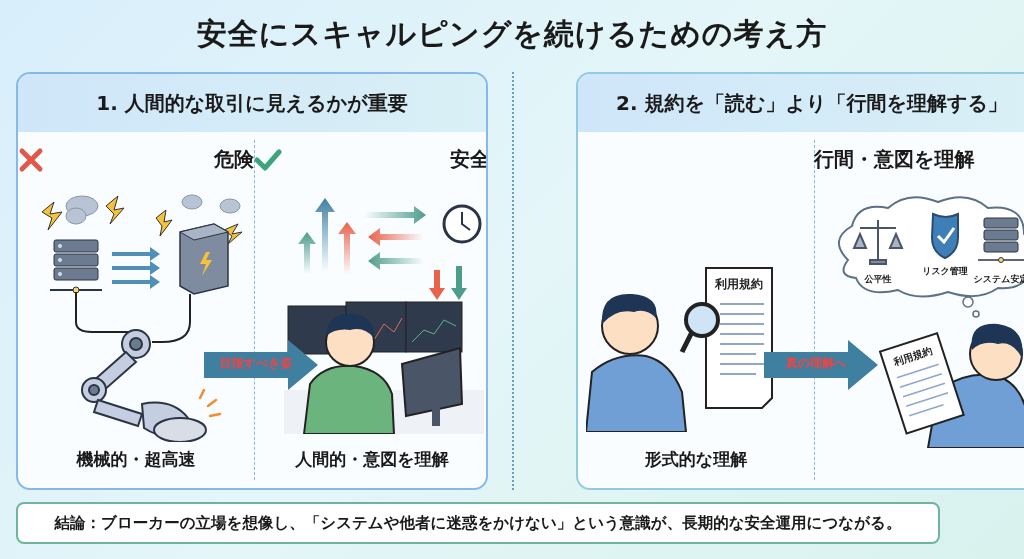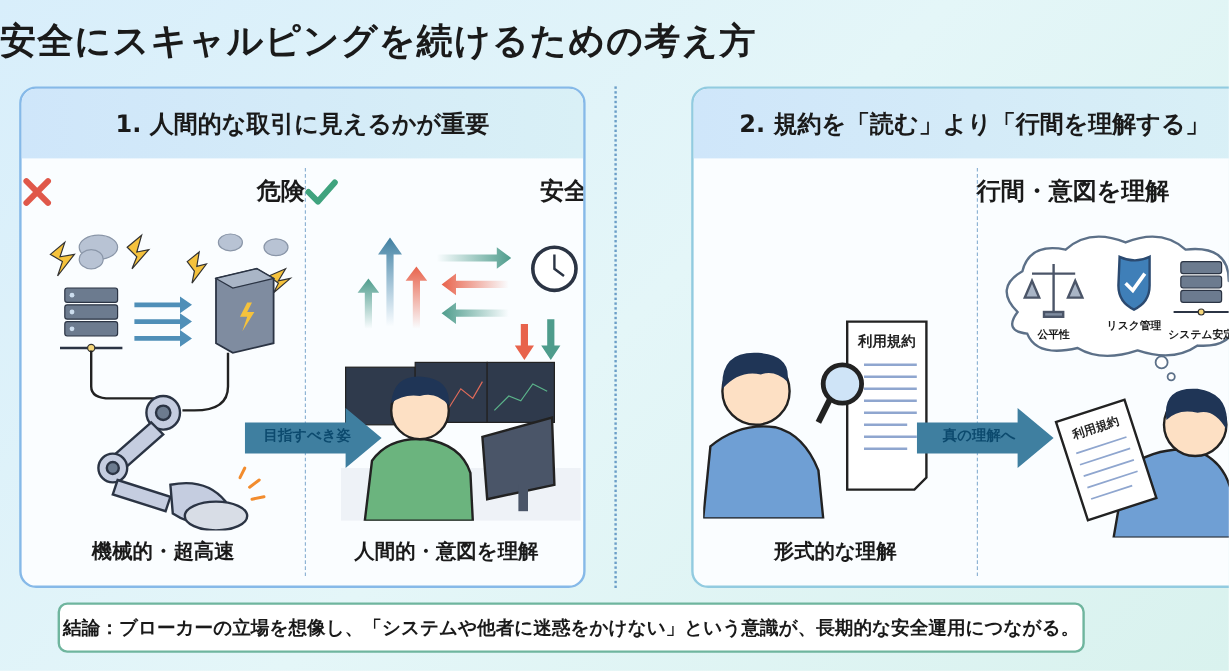--- a/index.html
+++ b/index.html
@@ -2,36 +2,36 @@
 <html><head>
 <meta charset="utf-8">
 <style>
   *{box-sizing:border-box;margin:0;padding:0;}
   html,body{width:1024px;height:559px;overflow:hidden;}
   body{
     font-family:"DejaVu Sans","Liberation Sans",sans-serif;
     background:linear-gradient(135deg,#d8eefb 0%,#e4f6f8 50%,#d9f2ee 100%);
     position:relative;color:#1a1a1a;
   }
-  .title{position:absolute;left:0;top:14px;width:1024px;text-align:left;font-size:30px;font-weight:bold;letter-spacing:1px;}
+  .title{position:absolute;left:0;top:14px;width:1024px;text-align:center;font-size:30px;font-weight:bold;letter-spacing:1px;}
   .vsep{position:absolute;left:512px;top:72px;height:418px;border-left:2px dotted #6b9ec7;}
   .panel{position:absolute;top:72px;width:472px;height:418px;border-radius:14px;border:2px solid #1d4ed8;background:#fafdff;overflow:hidden;}
   .panel.p1{left:16px;border-color:#86b9e8;}
   .panel.p2{left:528px;border-color:#92cbe0;margin-left:48px;}
   .phead{height:58px;background:linear-gradient(90deg,#cfe6fa,#d9f0f6);display:flex;align-items:center;justify-content:center;font-size:20px;font-weight:bold;}
   .pbody{position:relative;height:358px;}
   .innersep{position:absolute;left:236px;top:8px;height:340px;border-left:1.5px dashed #8fb4d4;}
   .colhead{position:absolute;top:14px;width:236px;text-align:center;font-size:20px;font-weight:bold;display:flex;align-items:center;justify-content:space-between;gap:8px;}
   .collabel{position:absolute;top:316px;width:236px;text-align:center;font-size:17px;font-weight:bold;}
   .left{left:0;} .right{left:236px;}
   .arrowbadge{position:absolute;width:118px;height:50px;}
   .arrowbadge svg{position:absolute;left:0;top:0;}
-  .arrowbadge span{position:absolute;left:6px;top:15px;width:92px;text-align:center;color:#0c4a6e;font-size:12px;font-weight:bold;}
+  .arrowbadge span{position:absolute;left:6px;top:15px;width:92px;text-align:center;color:#ef4444;font-size:12px;font-weight:bold;}
   .illus{position:absolute;}
-  .conclusion{position:absolute;left:16px;top:502px;width:856px;height:42px;border:2px solid #6fb59e;border-radius:8px;background:#fff;display:flex;align-items:center;justify-content:center;font-size:15.5px;font-weight:bold;margin-left:32px;}
+  .conclusion{position:absolute;left:16px;top:502px;width:924px;height:42px;border:2px solid #6fb59e;border-radius:8px;background:#fff;display:flex;align-items:center;justify-content:center;font-size:15.5px;font-weight:bold;}
   .cloud-label{font-size:9px;font-weight:bold;fill:#1a1a1a;}
 </style>
 </head>
 <body>
 
 <div class="title">安全にスキャルピングを続けるための考え方</div>
 <div class="vsep"></div>
 
 <div class="panel p1">
   <div class="phead">1. 人間的な取引に見えるかが重要</div>

